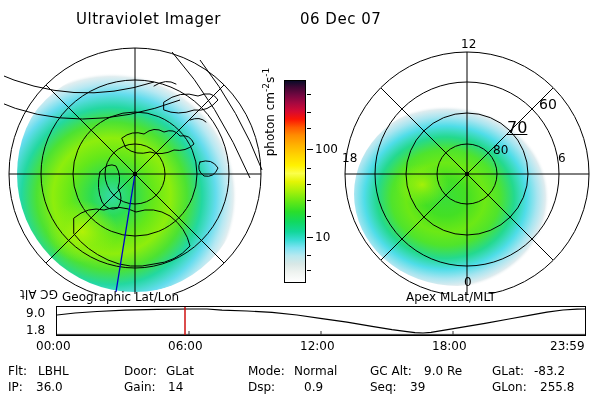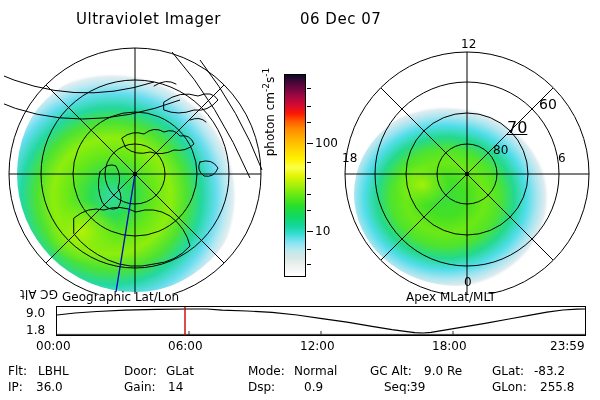--- a/index.html
+++ b/index.html
@@ -16,21 +16,21 @@
   #h-date{left:276px;top:4px;}
   #h-time{left:432px;top:4px;}
 
   
   .panel{position:absolute;text-align:center;}
   #geo-panel{left:4px;top:42px;width:262px;height:252px;}
   #mag-panel{left:336px;top:42px;width:262px;height:252px;}
   .panel svg{display:block;}
 
   
-  #cbar-wrap{left:284px;top:74px;width:22px;height:203px;}
+  #cbar-wrap{left:284px;top:80px;width:22px;height:203px;}
   #cbar{position:absolute;left:0;top:0;width:22px;height:203px;
         border:1px solid #000;box-sizing:border-box;
         background:linear-gradient(to top,
           #ffffff 0%,
           #eef3f0 5%,
           #d8e8e6 9%,
           #b9e9ef 13%,
           #7fe3f2 17%,
           #36dcd2 21%,
           #12d79a 25%,
@@ -277,20 +277,20 @@
       <div class="cell" style="left:492px">GLat:</div>
       <div class="cell" style="left:534px">-83.2</div>
     </div>
     <div class="row">
       <div class="cell" style="left:8px">IP:</div>
       <div class="cell" style="left:36px">36.0</div>
       <div class="cell" style="left:124px">Gain:</div>
       <div class="cell" style="left:168px">14</div>
       <div class="cell" style="left:248px">Dsp:</div>
       <div class="cell" style="left:304px">0.9</div>
-      <div class="cell" style="left:384px">Seq:</div>
+      <div class="cell" style="left:370px">Seq:</div>
       <div class="cell" style="left:410px">39</div>
       <div class="cell" style="left:492px">GLon:</div>
       <div class="cell" style="left:540px">255.8</div>
     </div>
   </div>
 
 </div>
 
 </body></html>

